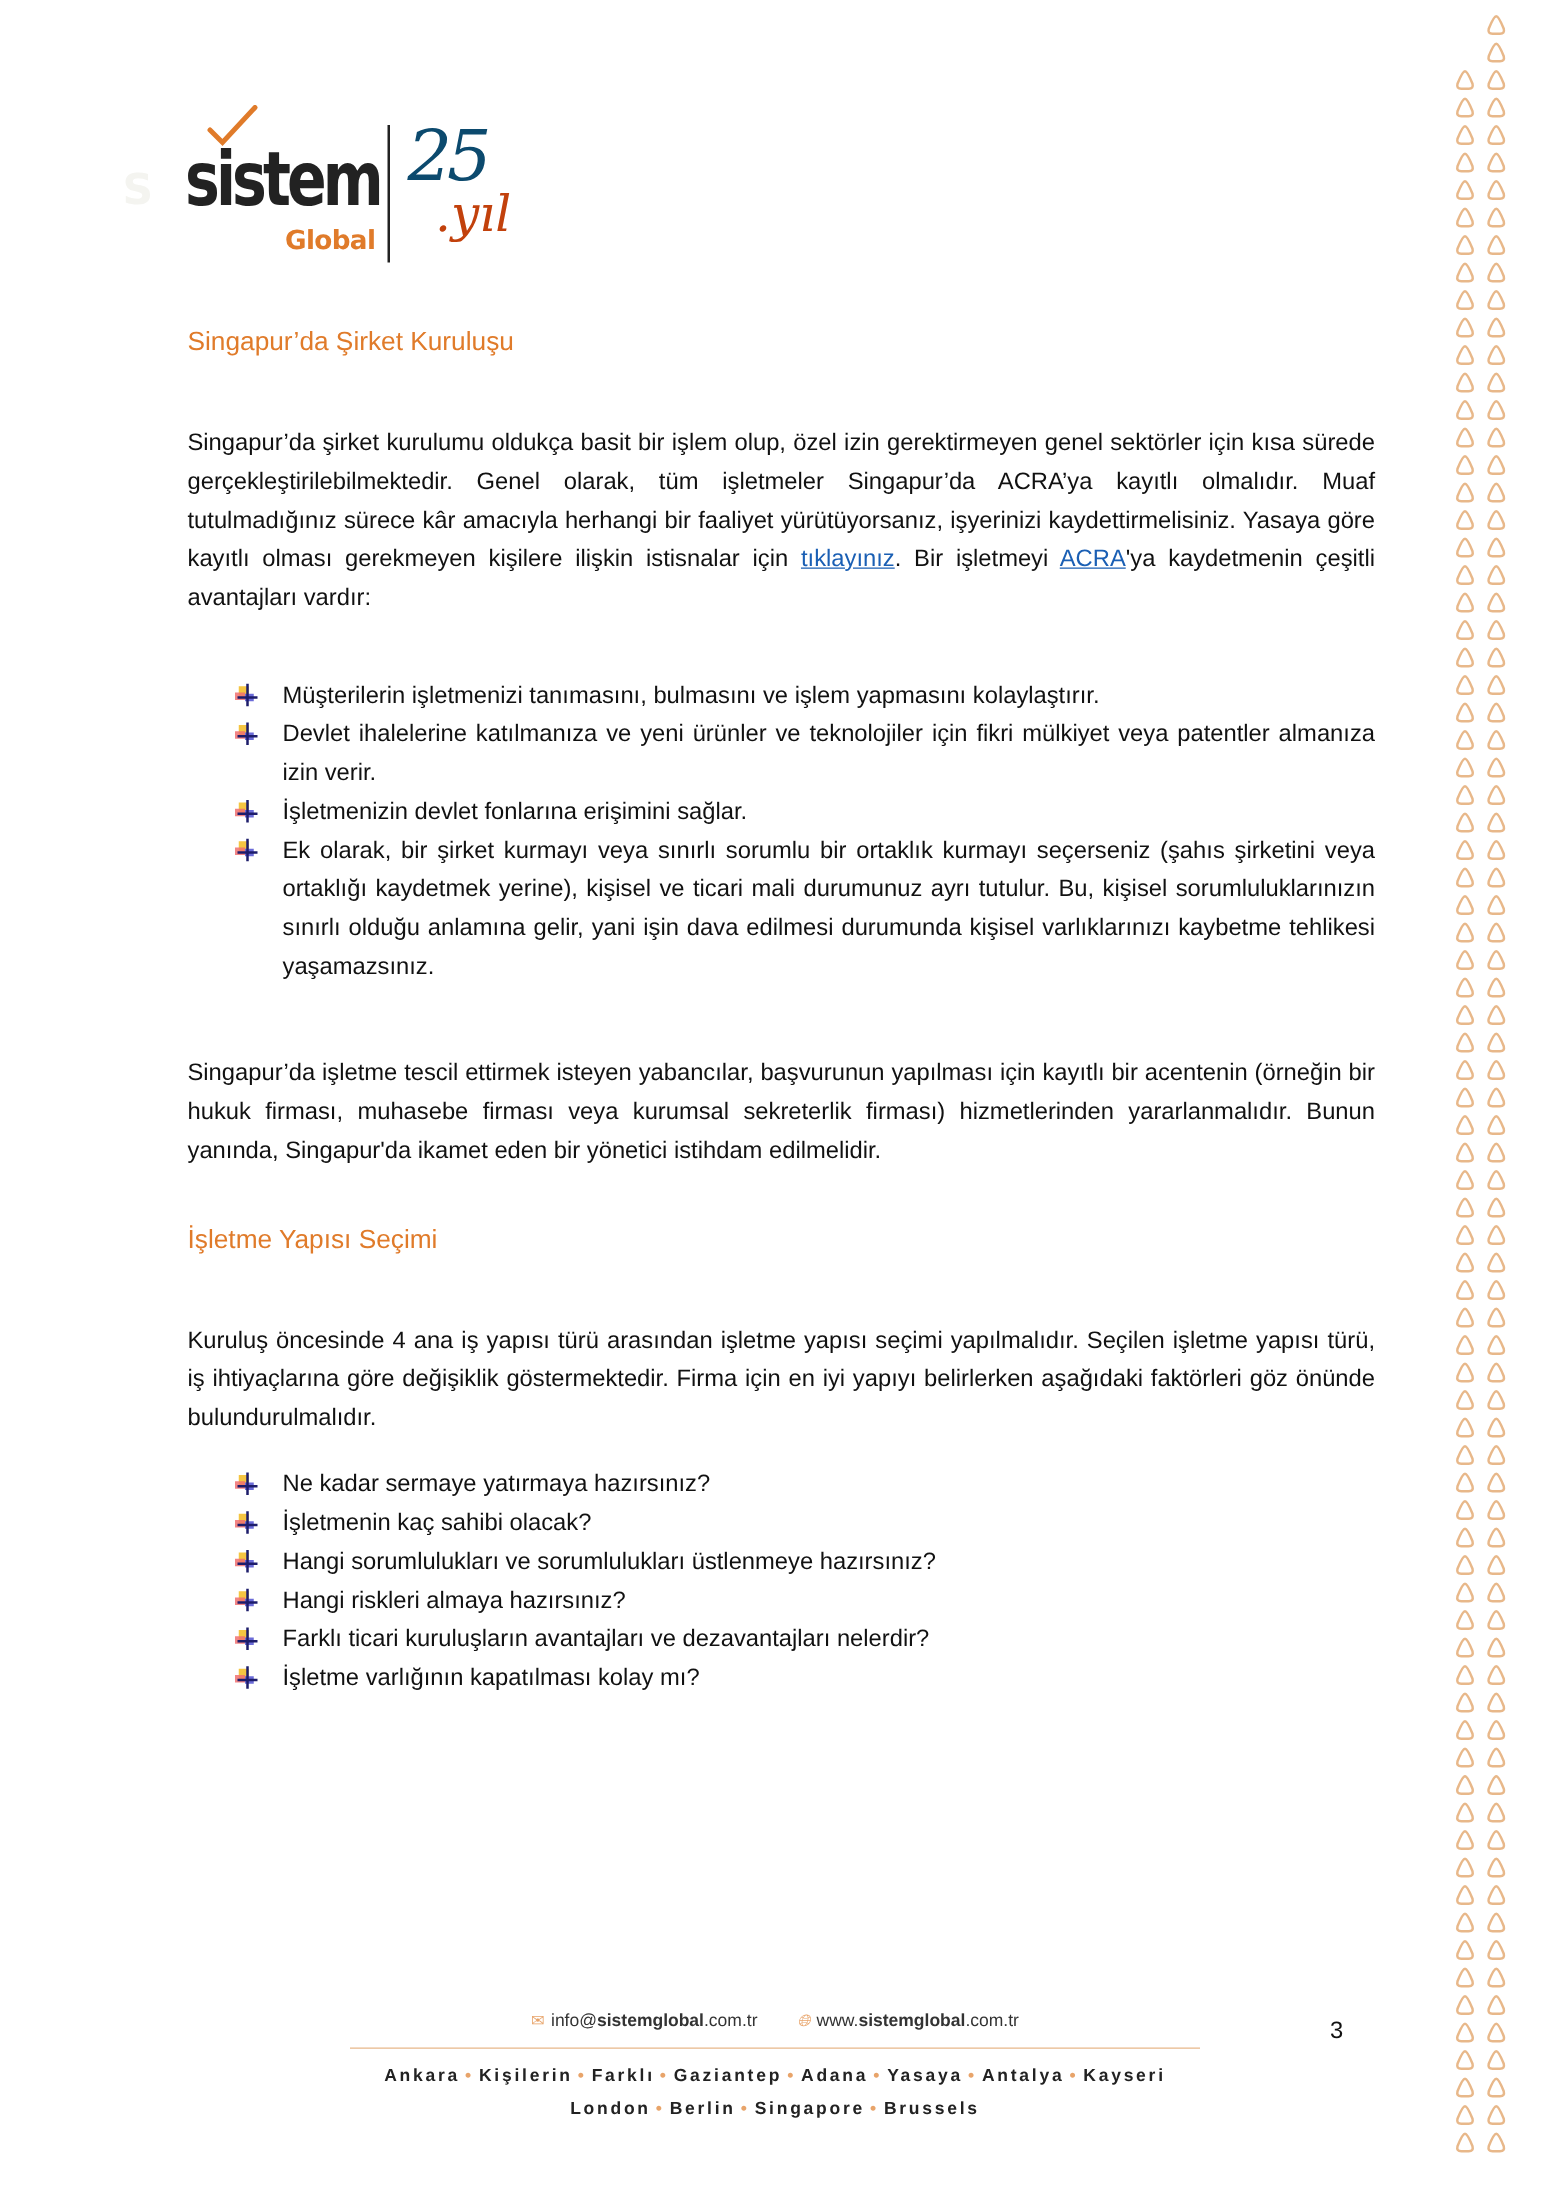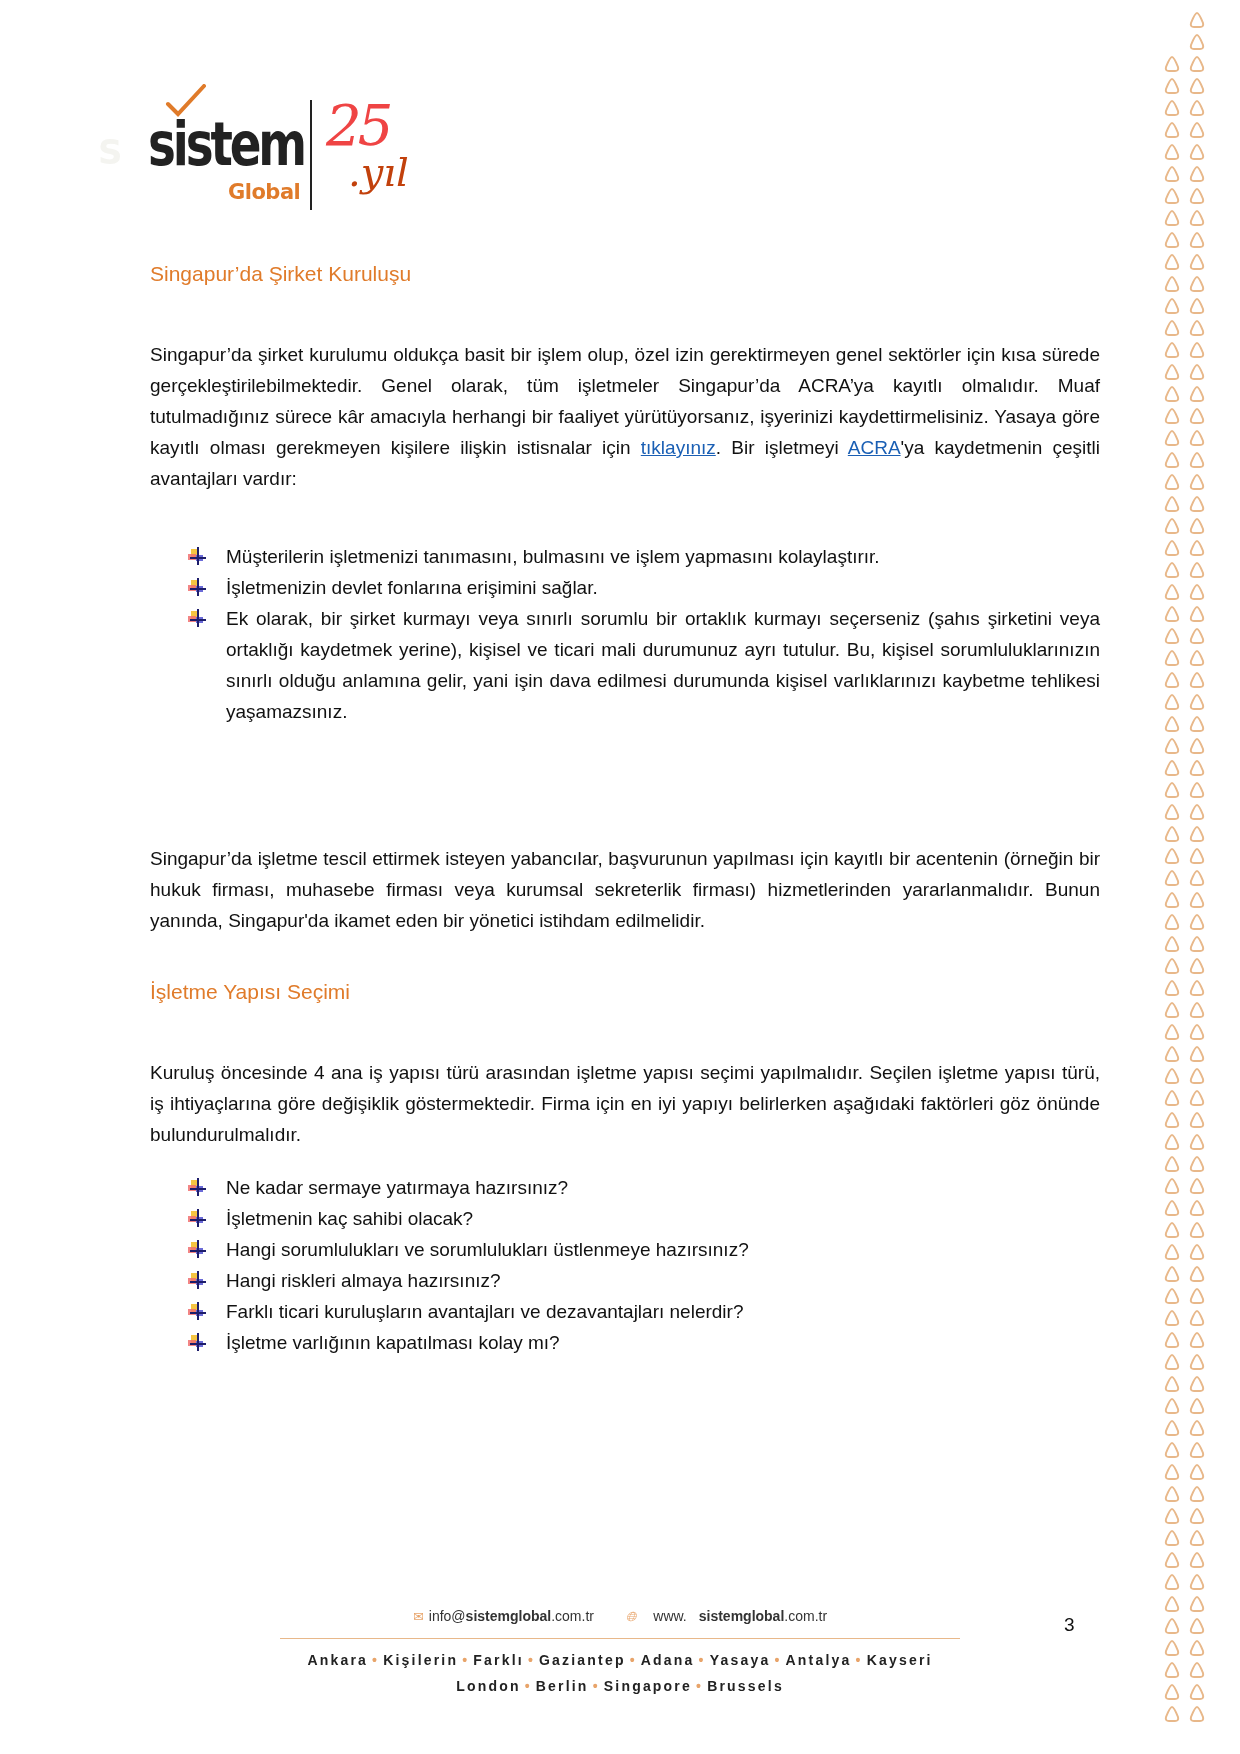--- a/index.html
+++ b/index.html
@@ -18,21 +18,21 @@
       transform: scaleX(0.78); transform-origin: left top; line-height: 1;
     }
     .logo .global {
       position: absolute; left: 88px; top: 96px;
       font-family: "DejaVu Sans", sans-serif; font-weight: bold;
       font-size: 21px; color: #e07b2a; letter-spacing: -0.5px;
     }
     .logo .divider { position: absolute; left: 170px; top: 16px; width: 2px; height: 110px; background: #222; }
     .logo .anniv {
       position: absolute; left: 186px; top: 14px;
-      font-family: "DejaVu Serif", serif; font-size: 56px; color: #ef4444;
+      font-family: "DejaVu Serif", serif; font-size: 56px; color: #0c4a6e;
       font-style: italic; line-height: 1; letter-spacing: -4px;
     }
     .logo .yil {
       position: absolute; left: 208px; top: 68px;
       font-family: "DejaVu Serif", serif; font-size: 40px; color: #c2410c;
       font-style: italic; line-height: 1;
     }
     .ghost-s {
       position: absolute; left: 98px; top: 132px; font-size: 34px;
       color: #f4f4f0; font-weight: bold; font-family: "DejaVu Sans", sans-serif;
@@ -262,20 +262,27 @@
           <i class="q3"></i>
           <i class="v"></i>
           <i class="hz"></i>
         </span><span>Müşterilerin işletmenizi tanımasını, bulmasını ve işlem yapmasını kolaylaştırır.</span></li>
     <li><span class="bullet-icon">
           <i class="q1"></i>
           <i class="q2"></i>
           <i class="q3"></i>
           <i class="v"></i>
           <i class="hz"></i>
+        </span><span>Devlet ihalelerine katılmanıza ve yeni ürünler ve teknolojiler için fikri mülkiyet veya patentler almanıza izin verir.</span></li>
+    <li><span class="bullet-icon">
+          <i class="q1"></i>
+          <i class="q2"></i>
+          <i class="q3"></i>
+          <i class="v"></i>
+          <i class="hz"></i>
         </span><span>İşletmenizin devlet fonlarına erişimini sağlar.</span></li>
     <li><span class="bullet-icon">
           <i class="q1"></i>
           <i class="q2"></i>
           <i class="q3"></i>
           <i class="v"></i>
           <i class="hz"></i>
         </span><span>Ek olarak, bir şirket kurmayı veya sınırlı sorumlu bir ortaklık kurmayı seçerseniz (şahıs şirketini veya ortaklığı kaydetmek yerine), kişisel ve ticari mali durumunuz ayrı tutulur. Bu, kişisel sorumluluklarınızın sınırlı olduğu anlamına gelir, yani işin dava edilmesi durumunda kişisel varlıklarınızı kaybetme tehlikesi yaşamazsınız.</span></li>
   </ul>
 
@@ -327,20 +334,20 @@
           <i class="q3"></i>
           <i class="v"></i>
           <i class="hz"></i>
         </span><span>İşletme varlığının kapatılması kolay mı?</span></li>
   </ul>
 </div>
 
 <div class="footer">
   <div class="contact">
     <span><i class="ic">✉</i><span style="margin:0">info@</span><b>sistemglobal</b><span style="margin:0">.com.tr</span></span>
-    <span><i class="ic">🌐︎</i><span style="margin:12px">www.</span><b>sistemglobal</b><span style="margin:0">.com.tr</span></span>
+    <span><i class="ic">🌐︎</i><span style="margin:0">www.</span><b>sistemglobal</b><span style="margin:0">.com.tr</span></span>
   </div>
   <div class="rule"></div>
   <div class="cities" id="cities1"><span>Ankara</span><span class="dot">•</span><span>Kişilerin</span><span class="dot">•</span><span>Farklı</span><span class="dot">•</span><span>Gaziantep</span><span class="dot">•</span><span>Adana</span><span class="dot">•</span><span>Yasaya</span><span class="dot">•</span><span>Antalya</span><span class="dot">•</span><span>Kayseri</span></div>
   <div class="cities" id="cities2"><span>London</span><span class="dot">•</span><span>Berlin</span><span class="dot">•</span><span>Singapore</span><span class="dot">•</span><span>Brussels</span></div>
 </div>
 
 <div class="page-num">3</div>
 
 </body></html>

